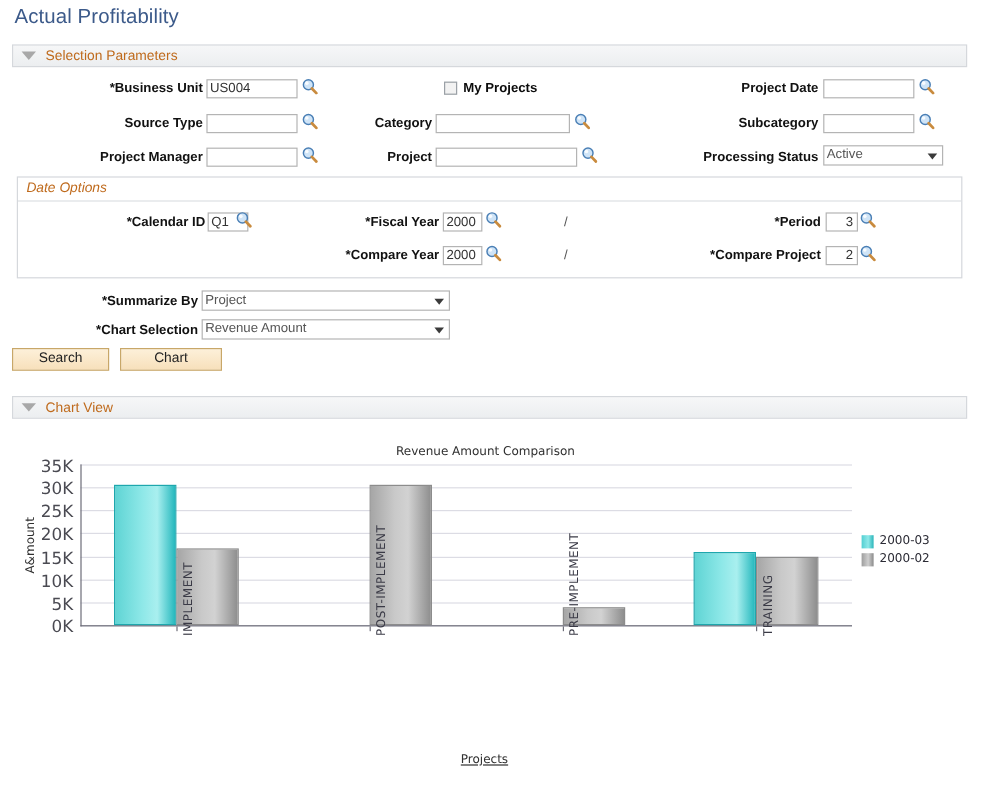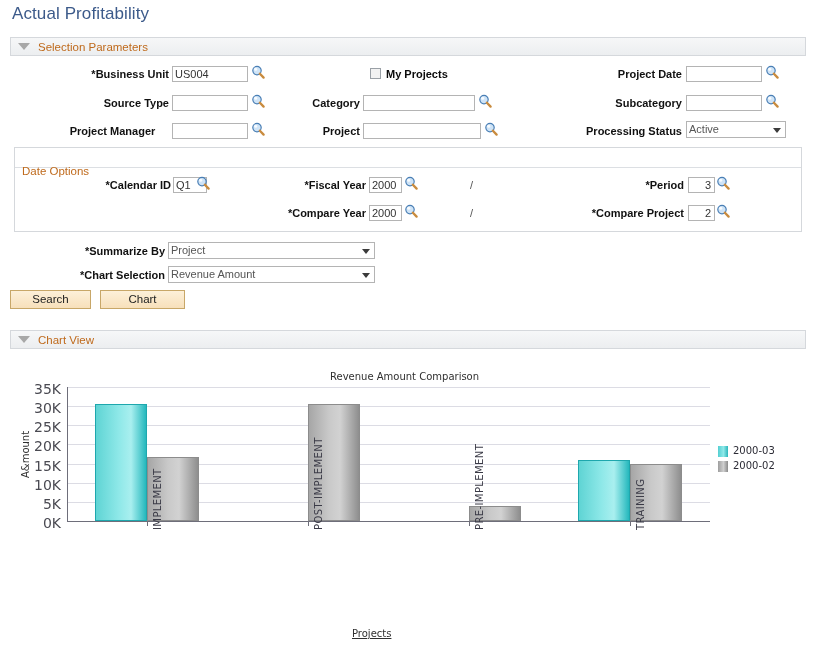--- a/index.html
+++ b/index.html
@@ -225,21 +225,21 @@
 <div class="lbl" style="left:560px;top:97px;width:122px;">Subcategory</div>
 <input class="fld" style="left: 686px; top: 95px; width: 76px;" value="">
 <span class="mag" style="left:765px;top:94px;">
   <svg width="14" height="14" viewBox="0 0 14 14">
       <circle cx="6" cy="5.6" r="4.2" fill="#cfe4f7" stroke="#4a7fb5" stroke-width="1.2"></circle>
       <circle cx="4.7" cy="4.3" r="1.5" fill="#ffffff" opacity=".85"></circle>
       <line x1="8.9" y1="8.7" x2="12.6" y2="12.6" stroke="#c98b3e" stroke-width="2.3" stroke-linecap="round"></line>
     </svg>
 </span>
 
-<div class="lbl" style="left:56px;top:125px;width:113px;text-align:center;">Project Manager</div>
+<div class="lbl" style="left:56px;top:125px;width:113px;">Project Manager</div>
 <input class="fld" style="left: 172px; top: 123px; width: 76px;" value="">
 <span class="mag" style="left:251px;top:122px;">
   <svg width="14" height="14" viewBox="0 0 14 14">
       <circle cx="6" cy="5.6" r="4.2" fill="#cfe4f7" stroke="#4a7fb5" stroke-width="1.2"></circle>
       <circle cx="4.7" cy="4.3" r="1.5" fill="#ffffff" opacity=".85"></circle>
       <line x1="8.9" y1="8.7" x2="12.6" y2="12.6" stroke="#c98b3e" stroke-width="2.3" stroke-linecap="round"></line>
     </svg>
 </span>
 
 <div class="lbl" style="left:250px;top:125px;width:110px;">Project</div>
@@ -253,21 +253,21 @@
 </span>
 
 <div class="lbl" style="left:540px;top:125px;width:142px;">Processing Status</div>
 <div class="sel" style="left:686px;top:121px;width:100px;">
   <span>Active</span>
   <span class="caret"></span>
 </div>
 
 <div class="subpanel" style="left:14px;top:147px;width:788px;height:85px;"></div>
 <div class="subpanel-divider" style="left:15px;top:167px;width:786px;"></div>
-<div class="subpanel-title" style="left:22px;top:165px;">Date Options</div>
+<div class="subpanel-title" style="left:22px;top:151px;font-style:italic;">Date Options</div>
 
 <div class="lbl" style="left:85px;top:179px;width:86px;">*Calendar ID</div>
 <input class="fld" style="left: 173px; top: 177px; width: 34px;" value="Q1">
 <span class="mag" style="left:196px;top:176px;">
   <svg width="14" height="14" viewBox="0 0 14 14">
       <circle cx="6" cy="5.6" r="4.2" fill="#cfe4f7" stroke="#4a7fb5" stroke-width="1.2"></circle>
       <circle cx="4.7" cy="4.3" r="1.5" fill="#ffffff" opacity=".85"></circle>
       <line x1="8.9" y1="8.7" x2="12.6" y2="12.6" stroke="#c98b3e" stroke-width="2.3" stroke-linecap="round"></line>
     </svg>
 </span>
@@ -330,21 +330,21 @@
 <div class="btn" style="left:100px;top:290px;width:85px;">Chart</div>
 
 <div class="group-header" style="left:10px;top:330px;width:796px;">
   <span class="tri"></span>
   <span class="ghlabel">Chart View</span>
 </div>
 
 <div id="chart-wrap">
   <div class="chart-title" style="left:330px;top:11px;">Revenue Amount Comparison</div>
   <div class="axis-label-y" style="left:20px;top:118px;">A&amp;mount</div>
-  <div class="axis-label-x" style="left:352px;top:268px;text-decoration:underline;">Projects</div>
+  <div class="axis-label-x" style="left:384px;top:268px;text-decoration:underline;">Projects</div>
   <div id="chart-grid">
       <div class="gridline" style="left: 67px; top: 161px; width: 643px;"></div>
       <div class="ytick" style="left: 27px; top: 155px; width: 34px;">0K</div>
       <div class="gridline" style="left: 67px; top: 142px; width: 643px;"></div>
       <div class="ytick" style="left: 27px; top: 136px; width: 34px;">5K</div>
       <div class="gridline" style="left: 67px; top: 123px; width: 643px;"></div>
       <div class="ytick" style="left: 27px; top: 117px; width: 34px;">10K</div>
       <div class="gridline" style="left: 67px; top: 104px; width: 643px;"></div>
       <div class="ytick" style="left: 27px; top: 98px; width: 34px;">15K</div>
       <div class="gridline" style="left: 67px; top: 84px; width: 643px;"></div>

